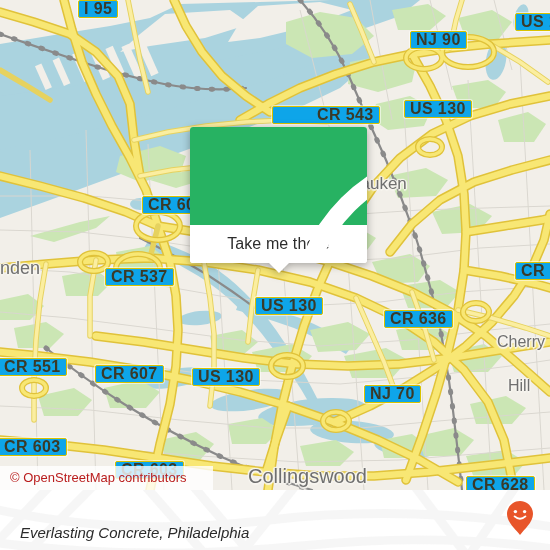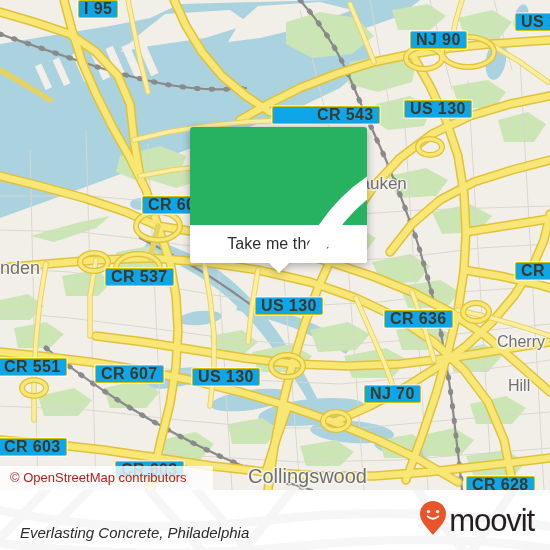--- a/index.html
+++ b/index.html
@@ -410,16 +410,15 @@
     <div class="footer-title">Everlasting Concrete, Philadelphia</div>
     <div class="brand">
       <span>
         <svg width="28" height="36" viewBox="0 0 28 36" xmlns="http://www.w3.org/2000/svg">
           <path d="M14,1 C6.8,1 1,6.8 1,14 C1,22.4 10,29.6 14,35 C18,29.6 27,22.4 27,14 C27,6.8 21.2,1 14,1 Z" fill="#e8552a"></path>
           <circle cx="9.4" cy="11.6" r="1.7" fill="#ffffff"></circle>
           <circle cx="18.6" cy="11.6" r="1.7" fill="#ffffff"></circle>
           <path d="M8.6,16.4 Q14,21.2 19.4,16.4" fill="none" stroke="#ffffff" stroke-width="1.9" stroke-linecap="round"></path>
         </svg>
       </span>
-      <span class="brand-word" style="color: rgb(35, 31, 32);">moovit</span>
     </div>
   </div>
 </div>
 
 </body></html>

